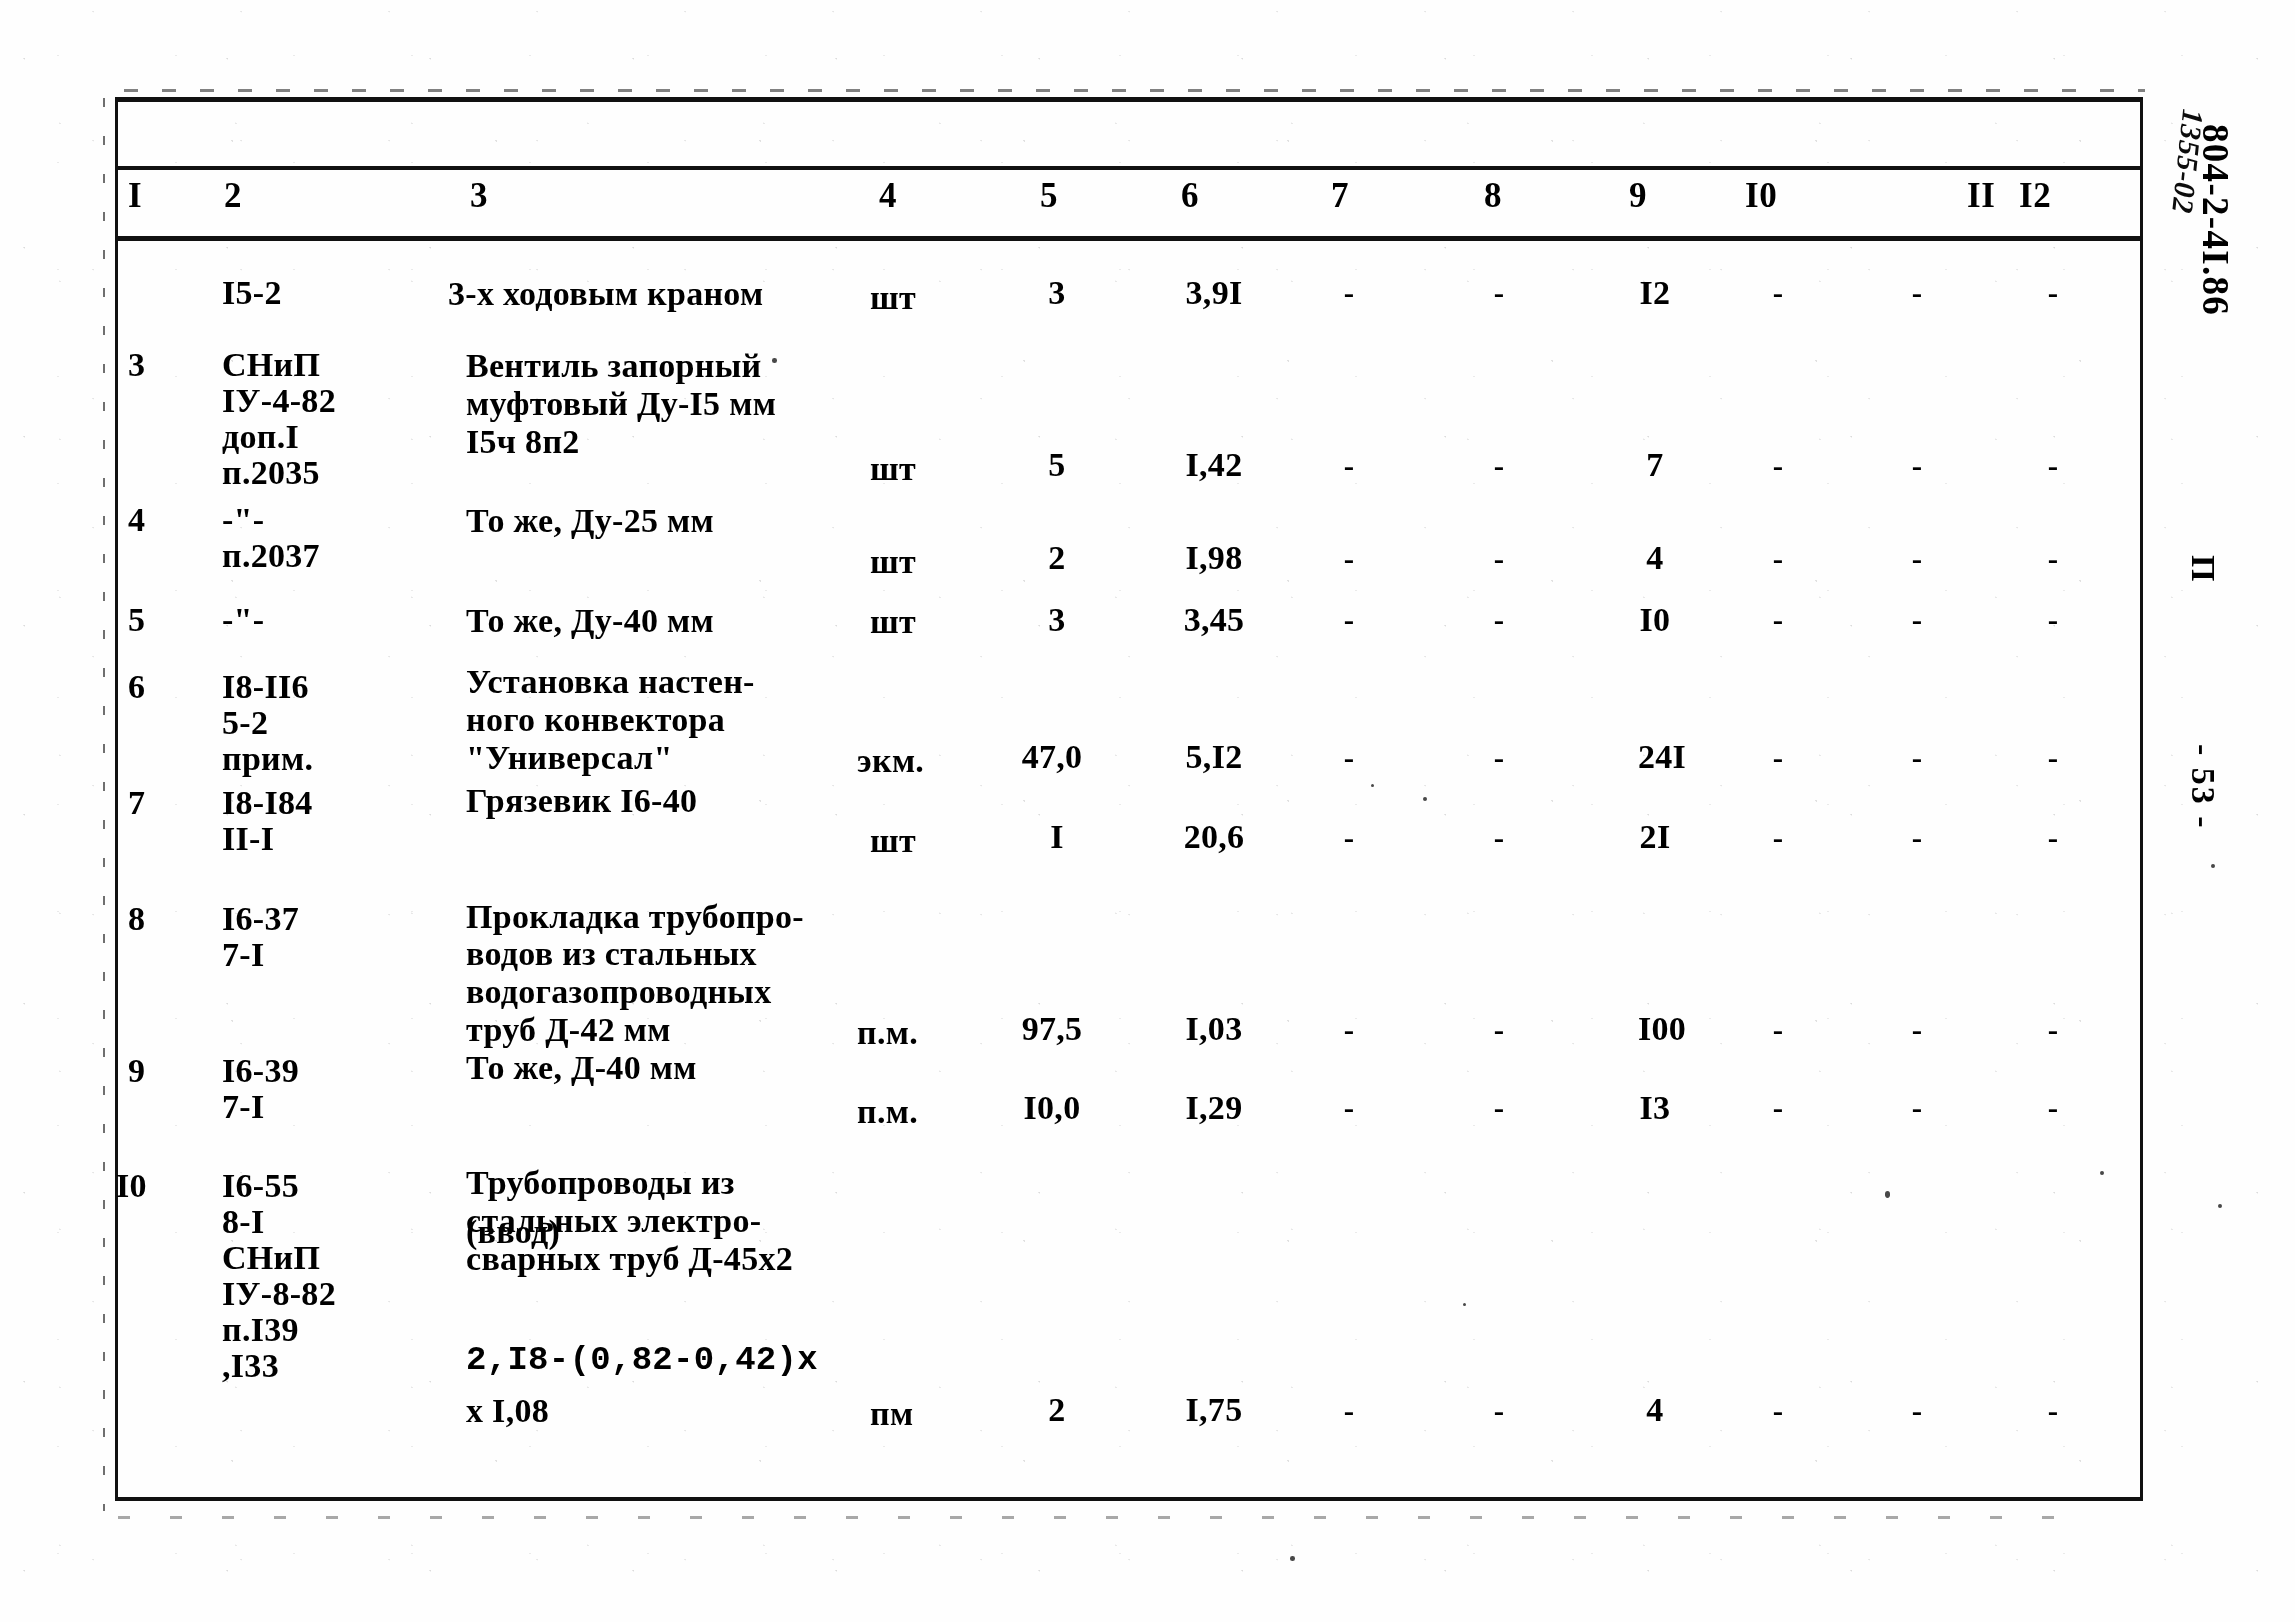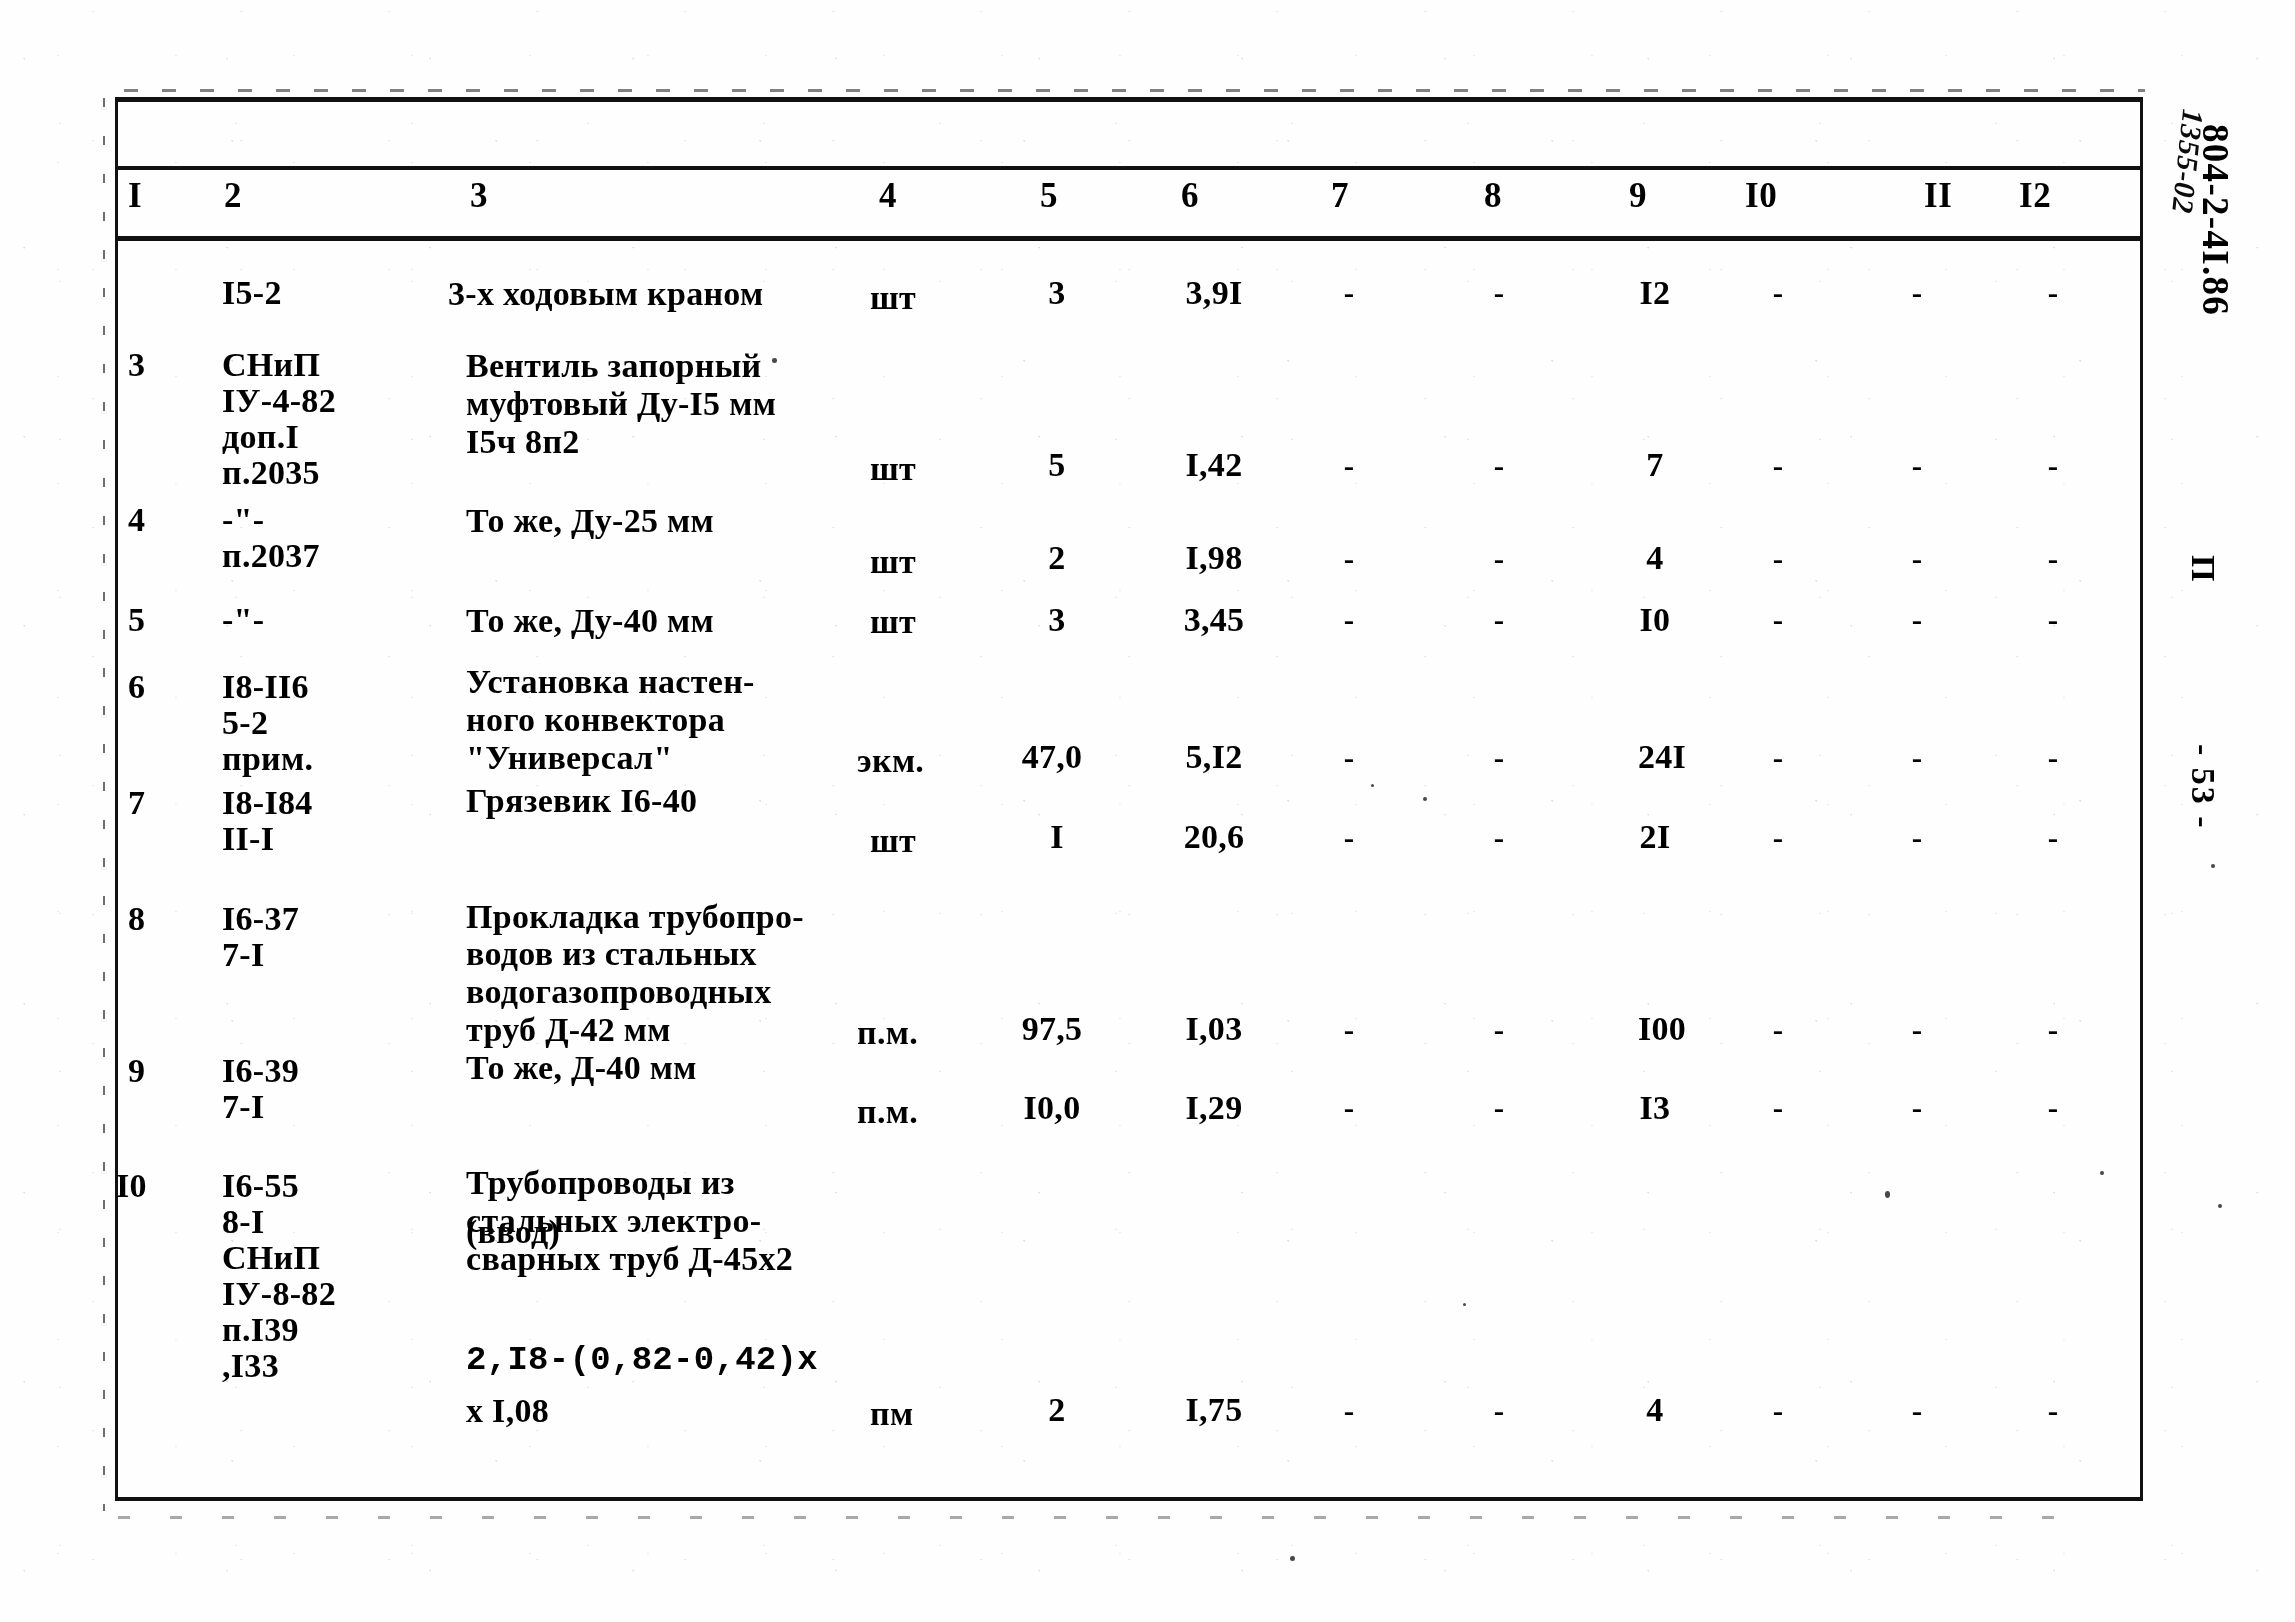--- a/index.html
+++ b/index.html
@@ -185,21 +185,21 @@
   <div class="hdr-cell" style="left:128px;">I</div>
   <div class="hdr-cell" style="left:224px;">2</div>
   <div class="hdr-cell" style="left:470px;">3</div>
   <div class="hdr-cell" style="left:879px;">4</div>
   <div class="hdr-cell" style="left:1040px;">5</div>
   <div class="hdr-cell" style="left:1181px;">6</div>
   <div class="hdr-cell" style="left:1331px;">7</div>
   <div class="hdr-cell" style="left:1484px;">8</div>
   <div class="hdr-cell" style="left:1629px;">9</div>
   <div class="hdr-cell" style="left:1745px;">I0</div>
-  <div class="hdr-cell" style="left:1924px;font-family:Liberation Serif, serif;">II</div>
+  <div class="hdr-cell" style="left:1967px;font-family:Liberation Serif, serif;">II</div>
   <div class="hdr-cell" style="left:2019px;">I2</div>
 
   <div class="cell" style="left:222px; top:275px;">I5-2</div>
   <div class="desc" style="left:448px; top:275px;">3-х ходовым краном</div>
   <div class="cell" style="left:870px; top:280px;">шт</div>
   <div class="cell center" style="left:1057px; top:275px;">3</div>
   <div class="cell center" style="left:1214px; top:275px;">3,9I</div>
   <div class="cell center dash" style="left:1349px; top:277px;">-</div>
   <div class="cell center dash" style="left:1499px; top:277px;">-</div>
   <div class="cell center" style="left:1655px; top:275px;">I2</div>

